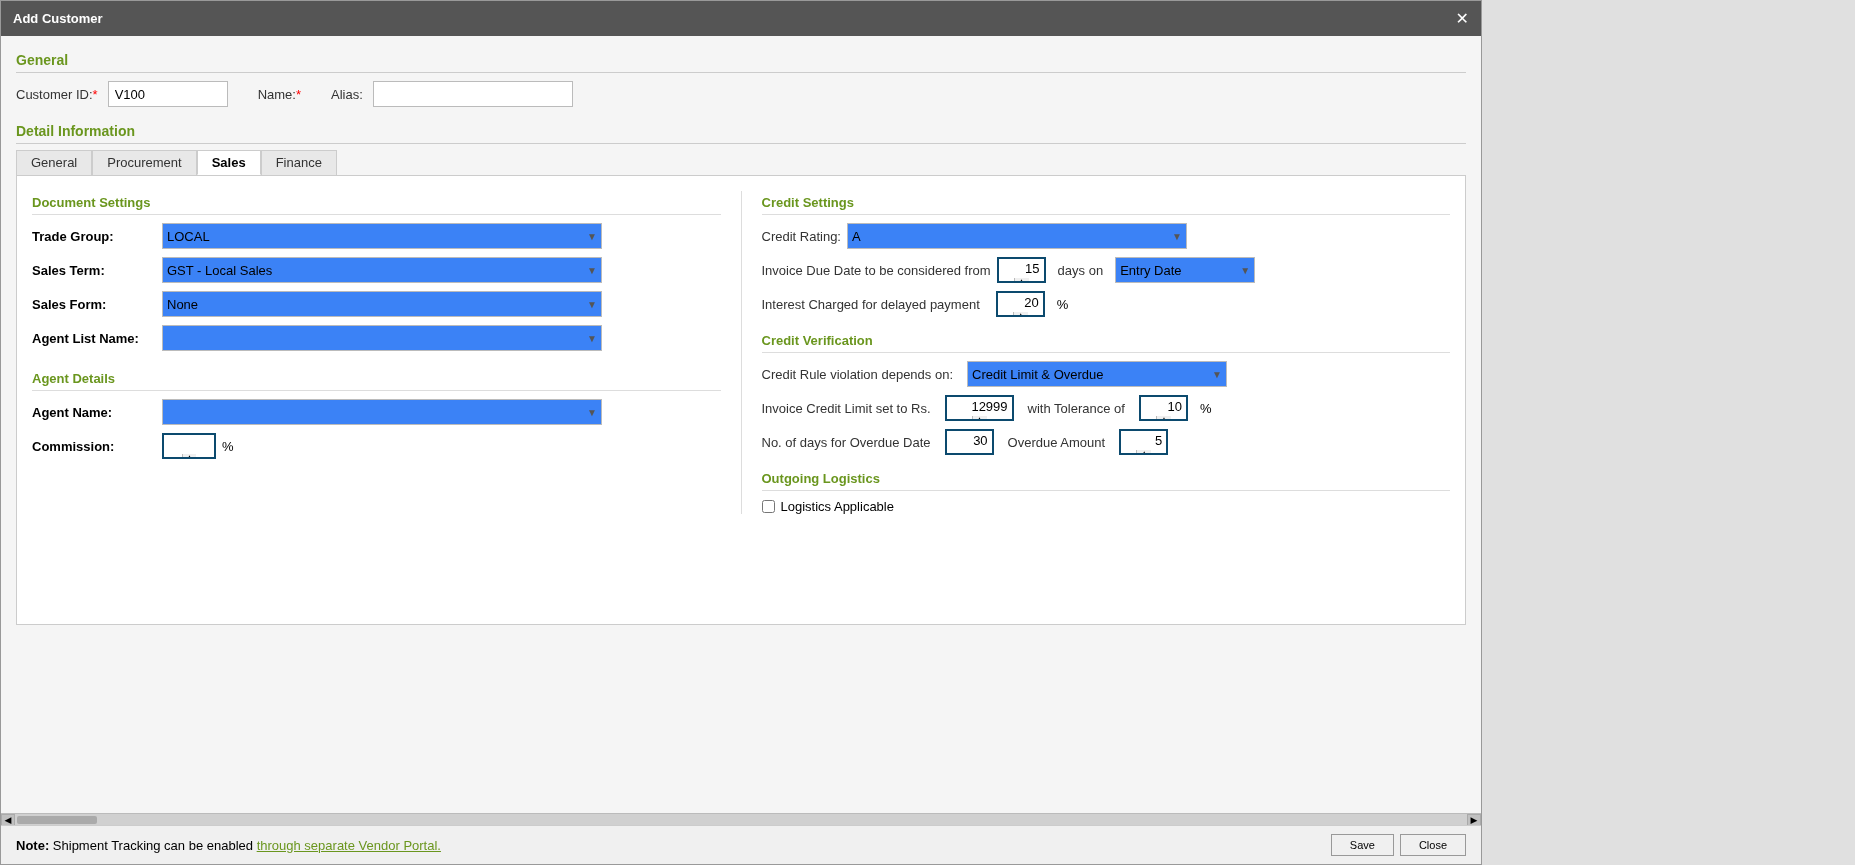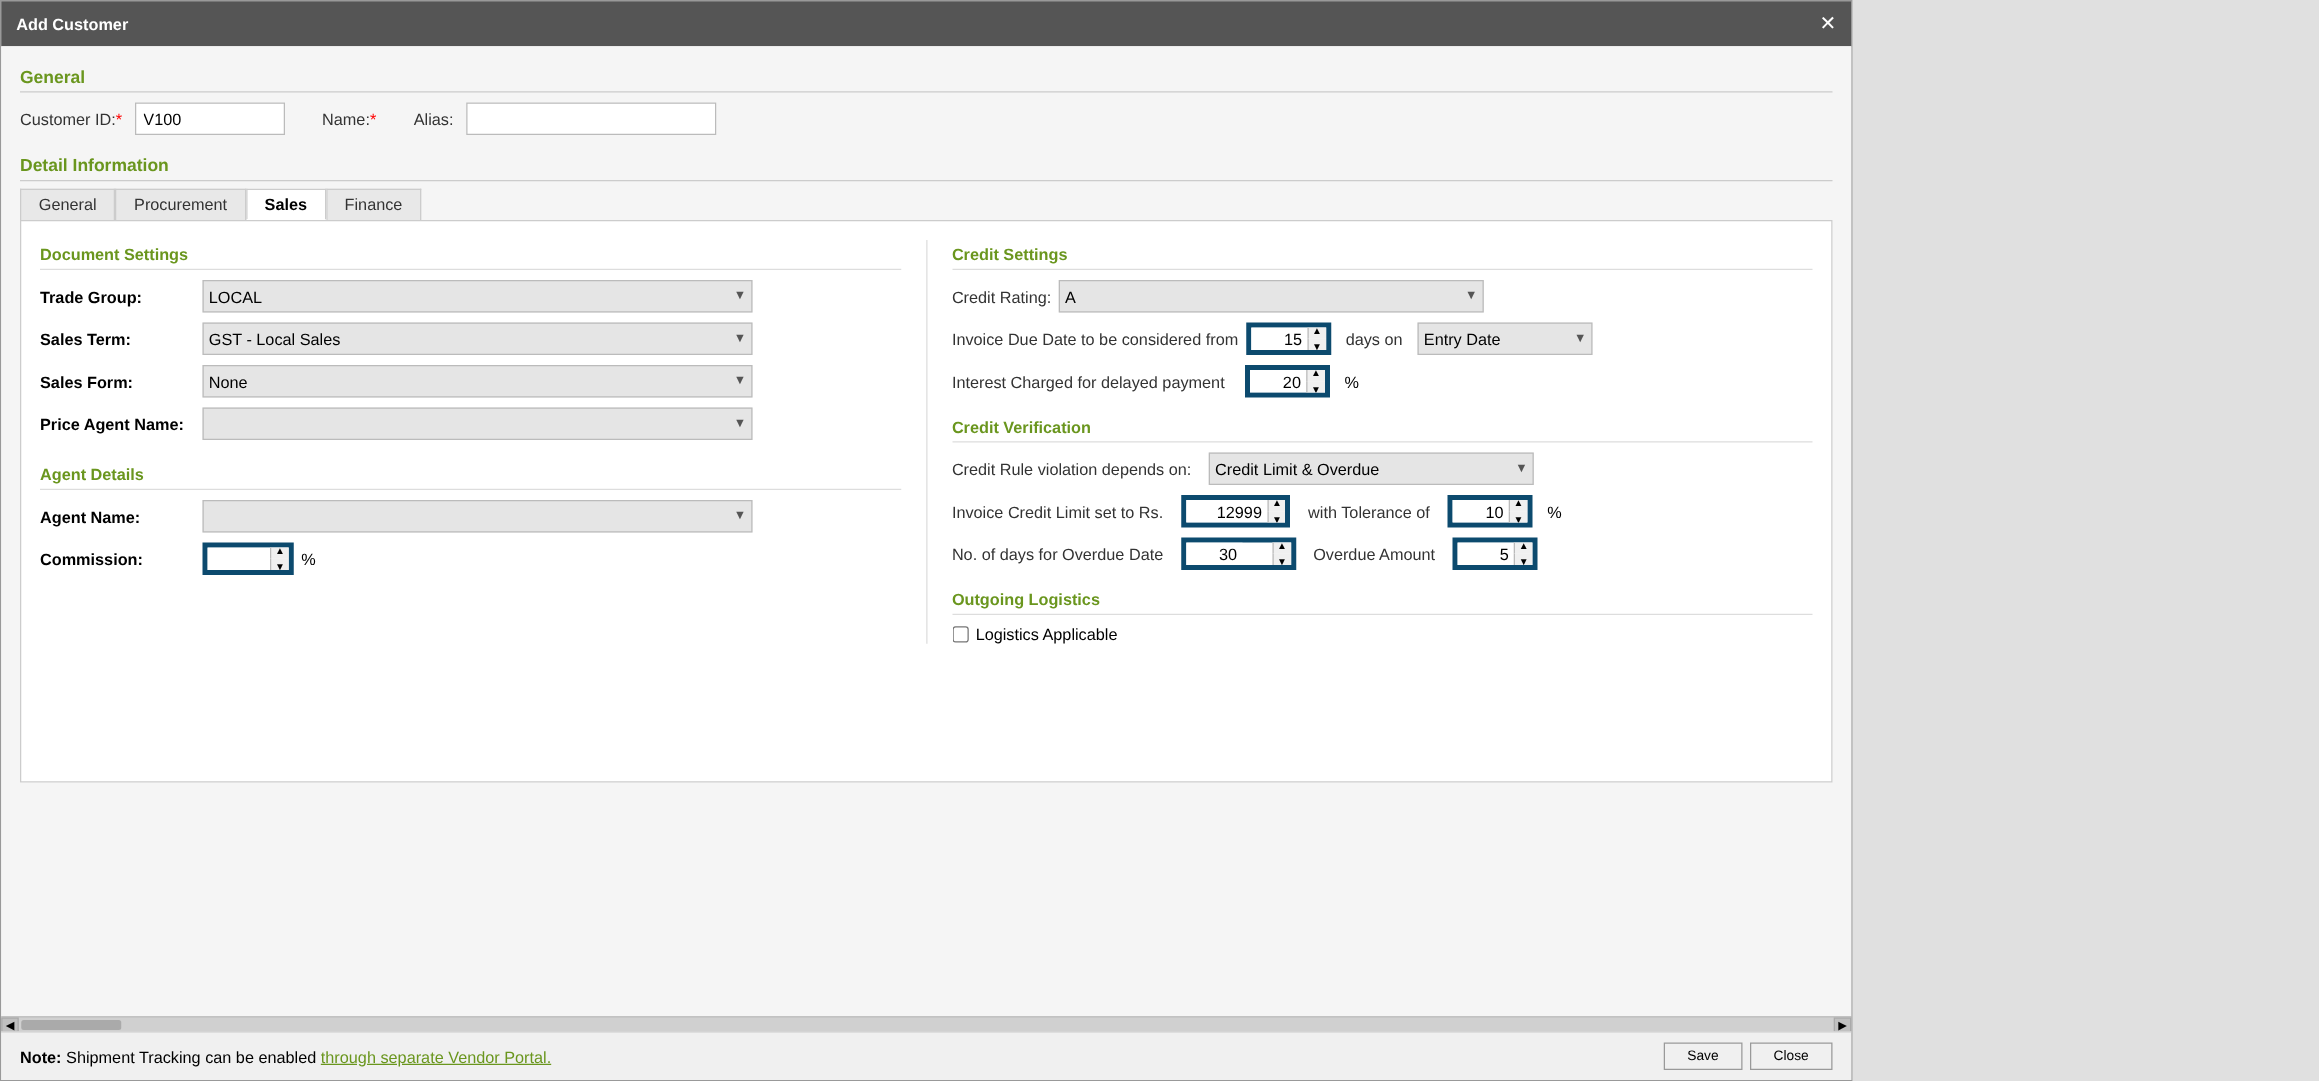--- a/index.html
+++ b/index.html
@@ -20,26 +20,26 @@
     .tabs { display: flex; gap: 0; margin-bottom: 0; }
     .tab { border: 1px solid #ccc; padding: 4px 14px; cursor: pointer; background: #e8e8e8; color: #333; border-bottom: none; }
     .tab.active { background: #fff; border-bottom: 1px solid #fff; font-weight: bold; color: #000; z-index: 1; }
     .tab-content { border: 1px solid #ccc; background: #fff; padding: 15px; min-height: 450px; }
     .two-col { display: flex; gap: 0; }
     .left-col { flex: 1; padding-right: 20px; border-right: 1px solid #ddd; }
     .right-col { flex: 1; padding-left: 20px; }
     .subsection-title { color: #6a961e; font-weight: bold; font-size: 13px; margin-bottom: 8px; margin-top: 4px; padding-bottom: 4px; border-bottom: 1px solid #ddd; }
     .form-row { display: flex; align-items: center; margin-bottom: 8px; }
     .form-label { width: 130px; color: #000000; flex-shrink: 0; font-weight: bold; }
-    select { border: 1px solid #bbb; padding: 2px 4px; background: #e5e5e5; height: 26px; }
+    select { border: 1px solid #bbb; padding: 2px 4px; background: #3b82f6; height: 26px; }
     .select-wide { width: 440px; }
     .custom-select { position: relative; display: inline-block; }
     .custom-select select { appearance: none; -webkit-appearance: none; padding-right: 22px; }
     .custom-select::after { content: '▼'; position: absolute; right: 5px; top: 50%; transform: translateY(-50%); font-size: 10px; color: #555; pointer-events: none; }
-    .spinner-input { display: flex; align-items: center; border: 4px solid #0c4a6e; background: #fff; height: 26px; overflow: hidden; }
+    .spinner-input { display: flex; align-items: center; border: 2px solid #0c4a6e; background: #fff; height: 26px; overflow: hidden; flex-direction: column; }
     .spinner-input input { border: none; width: 45px; text-align: right; padding: 2px 4px; height: 100%; outline: none; }
     .spinner-btns { display: flex; flex-direction: column; height: 26px; }
     .spinner-btns button { flex: 1; border: none; border-left: 1px solid #bbb; background: #f0f0f0; cursor: pointer; font-size: 8px; padding: 0 3px; line-height: 1; }
     .credit-row { display: flex; align-items: center; gap: 6px; margin-bottom: 8px; flex-wrap: wrap; }
     .credit-label { color: #333; }
     .checkbox-row { display: flex; align-items: center; gap: 6px; margin-top: 6px; }
     .footer { background: #f0f0f0; border-top: 1px solid #ccc; padding: 8px 15px; display: flex; justify-content: space-between; align-items: center; }
     .note-link { color: #6a961e; text-decoration: underline; cursor: pointer; }
     .footer-btns { display: flex; gap: 6px; }
     .footer-btns button { padding: 4px 18px; border: 1px solid #999; background: #f0f0f0; cursor: pointer; font-size: 11px; }
@@ -110,21 +110,21 @@
           <div class="form-row">
             <span class="form-label">Sales Form:</span>
             <div class="custom-select">
               <select class="select-wide">
                 <option>None</option>
               </select>
             </div>
           </div>
 
           <div class="form-row">
-            <span class="form-label">Price Agent Name:</span>
+            <span class="form-label">Agent List Name:</span>
             <div class="custom-select">
               <select class="select-wide">
                 <option value=""></option>
               </select>
             </div>
           </div>
 
           <div class="subsection-title" style="margin-top:20px;">Agent Details</div>
 
           <div class="form-row">

